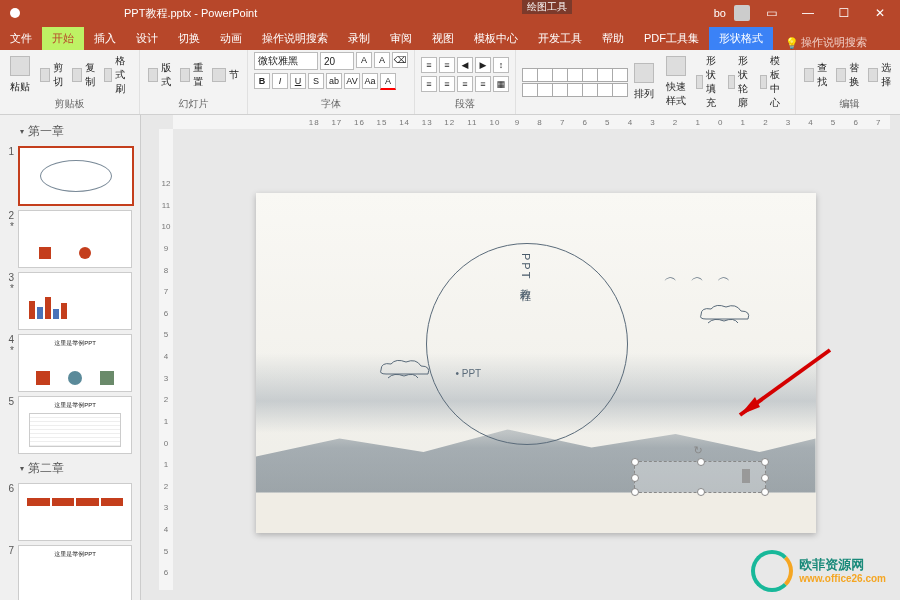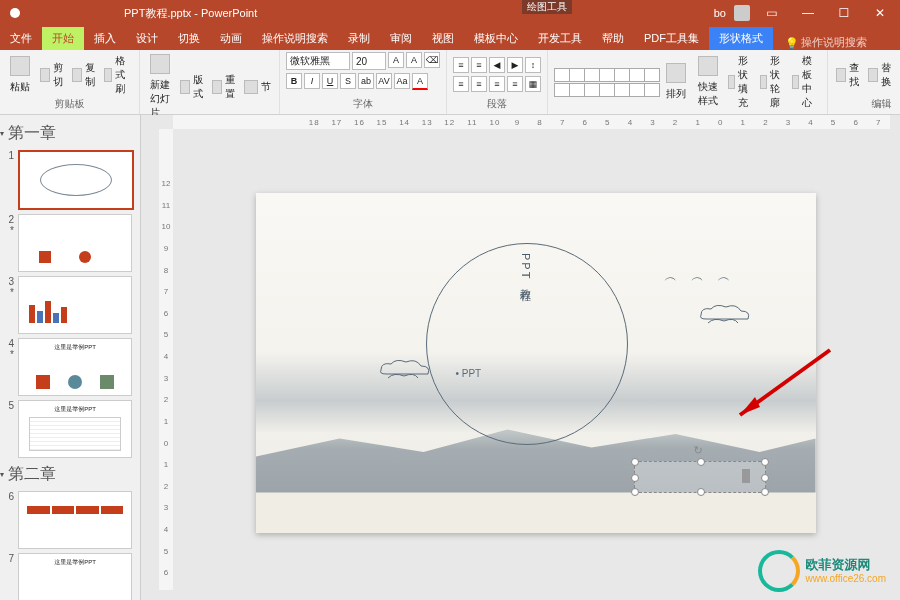--- a/index.html
+++ b/index.html
@@ -26,21 +26,21 @@
 .mini{display:flex;align-items:center;gap:3px;padding:0 2px;height:15px}
 .mini .ic{width:12px;height:12px;background:#ddd;border:1px solid #bbb}
 .fontname{width:56px;height:16px;border:1px solid #bbb;background:#fff;font-size:10px;padding:0 3px;display:flex;align-items:center}
 .fontsize{width:26px;height:16px;border:1px solid #bbb;background:#fff;font-size:10px;padding:0 3px;display:flex;align-items:center}
 .btnrow{display:flex;gap:2px}
 .sq{width:14px;height:14px;border:1px solid #bbb;background:#fff;display:flex;align-items:center;justify-content:center;font-size:9px}
 .shape-gallery{display:grid;grid-template-columns:repeat(7,14px);gap:1px}
 .shape-gallery .s{width:14px;height:12px;border:1px solid #aaa;background:#fff}
 .body{flex:1;display:flex;overflow:hidden}
 .thumbs{width:140px;background:#f0f0f0;border-right:1px solid #ccc;overflow-y:auto;padding:4px 0}
-.sect{font-size:16px;color:#555;padding:4px 0;display:flex;align-items:center;gap:4px}
+.sect{font-size:12px;color:#555;padding:4px 20px;display:flex;align-items:center;gap:4px}
 .sect::before{content:"▾";font-size:8px}
 .thumb-row{display:flex;padding:2px 4px;gap:4px}
 .thumb-num{width:10px;font-size:10px;color:#555;text-align:right}
 .thumb{width:112px;height:56px;background:#fff;border:1px solid #ccc;position:relative;font-size:7px}
 .thumb.sel{border:2px solid #c43e1c}
 .edit{flex:1;background:#e8e8e8;position:relative;display:flex;flex-direction:column}
 .ruler{position:absolute;font-size:8px;color:#777;background:#f5f5f5}
 .ruler-h{top:0;left:32px;right:10px;height:14px;display:flex;align-items:center;padding-left:130px;letter-spacing:1px}
 .ruler-h span{display:inline-block;width:26px;text-align:center}
 .ruler-v{top:14px;left:18px;width:14px;bottom:10px;display:flex;flex-direction:column;align-items:center;padding-top:50px}
@@ -62,21 +62,21 @@
 .handle{position:absolute;width:6px;height:6px;border:1px solid #888;background:#fff;border-radius:50%}
 .h-tl{top:-4px;left:-4px}.h-tc{top:-4px;left:calc(50% - 3px)}.h-tr{top:-4px;right:-4px}
 .h-ml{top:calc(50% - 3px);left:-4px}.h-mr{top:calc(50% - 3px);right:-4px}
 .h-bl{bottom:-4px;left:-4px}.h-bc{bottom:-4px;left:calc(50% - 3px)}.h-br{bottom:-4px;right:-4px}
 .rotate{position:absolute;top:-18px;left:calc(50% - 6px);width:12px;height:12px;color:#888}
 .cursor{position:absolute;top:7px;right:15px;width:8px;height:14px;background:#999}
 .arrow{position:absolute;top:230px;right:60px;width:120px;height:80px;pointer-events:none}
 .watermark{position:absolute;bottom:8px;right:14px;display:flex;align-items:center;gap:6px;font-size:13px;color:#1a8a7a;font-weight:bold}
 .wm-logo{width:34px;height:34px;border-radius:50%;border:4px solid #18b89a;border-right-color:#f5a623;position:relative}
 .wm-text{display:flex;flex-direction:column;line-height:1.1}
-.wm-url{font-size:10px;color:#f5a623;font-weight:normal}
+.wm-url{font-size:10px;color:#f5a623;font-weight:bold}
 .star{color:#555}
 .bulb{width:12px;height:12px;display:inline-block}
 </style>
 </head>
 <body>
 
 <div class="app">
  <div class="titlebar">
   <span class="autosave"></span>
   <div class="tool-tab">绘图工具</div>
@@ -133,25 +133,20 @@
               <div class="ic"></div>
               <span>格式刷</span>
             </div>
     </div>
    </div>
    <div class="group-label">剪贴板</div>
   </div>
 
   <div class="group">
    <div class="group-body">
-    <div class="btnv">
-            <div class="ic"></div>
-            <span>新建
-幻灯片</span>
-          </div>
     <div class="stackv">
      <div class="mini">
               <div class="ic"></div>
               <span>版式</span>
             </div>
      <div class="mini">
               <div class="ic"></div>
               <span>重置</span>
             </div>
      <div class="mini">

